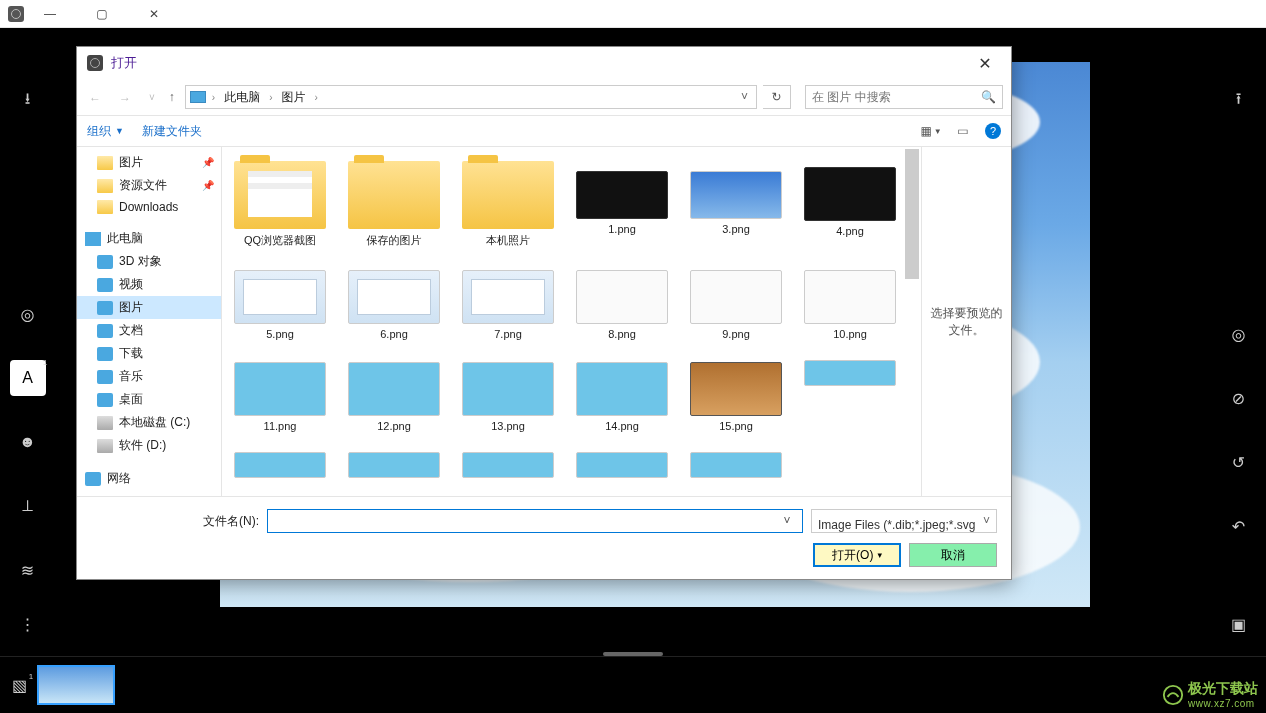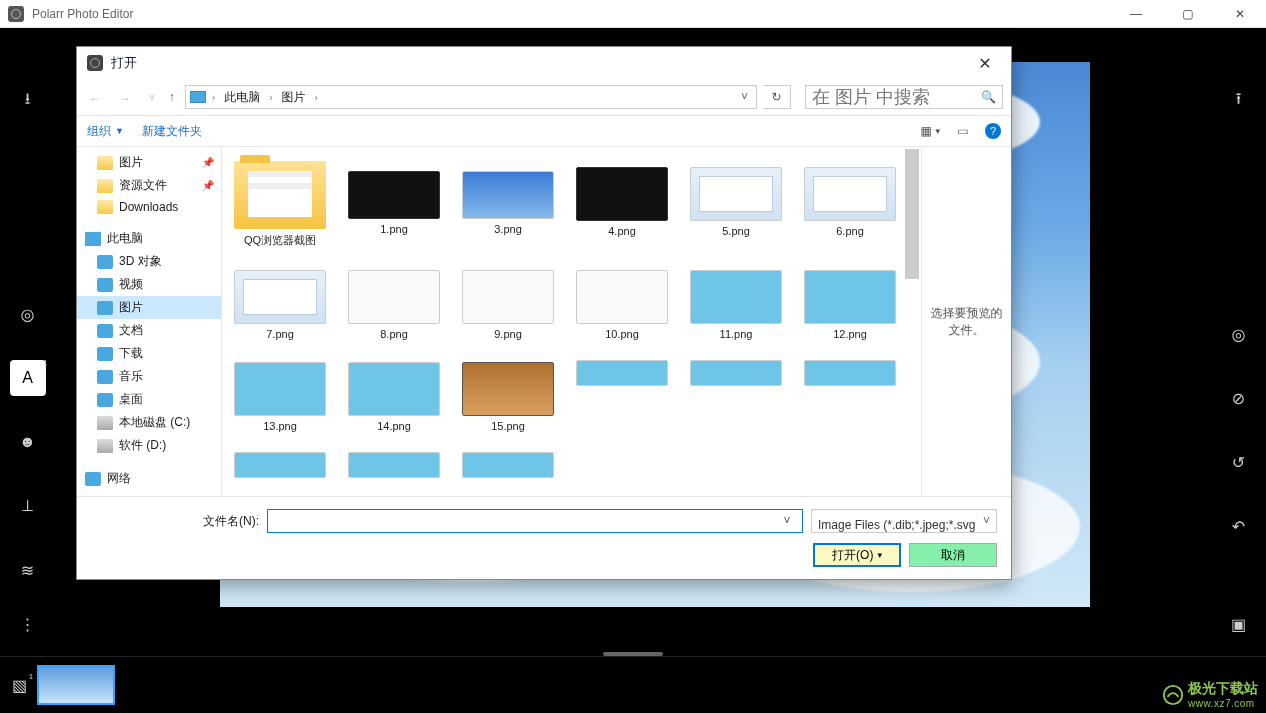--- a/index.html
+++ b/index.html
@@ -44,35 +44,35 @@
 
 .watermark { position:absolute; right:8px; bottom:4px; font-size:14px; color:#8ec64e; display:flex; align-items:center; gap:4px; }
 .watermark .wm-url { font-size:10px; color:#8ec64e; letter-spacing:0.5px; }
 .watermark svg { width:22px; height:22px; }
 
 
 .dialog { position: absolute; left: 76px; top: 46px; width: 936px; height: 534px; background: #fff; border: 1px solid #888; box-shadow: 0 4px 20px rgba(0,0,0,.4); display:flex; flex-direction:column; font-size:12px; }
 .dlg-titlebar { height: 32px; display:flex; align-items:center; padding:0 10px; }
 .dlg-titlebar .dlg-icon { width:16px; height:16px; background:#444; border-radius:3px; margin-right:8px; display:flex; align-items:center; justify-content:center; }
 .dlg-titlebar .dlg-icon::before { content:''; width:8px; height:8px; border:1px solid #aaa; border-radius:50%; }
-.dlg-titlebar .dlg-title { flex:1; font-size:13px; color:#0f172a; }
+.dlg-titlebar .dlg-title { flex:1; font-size:13px; color:#4c1d95; }
 .dlg-titlebar .dlg-close { width:32px; text-align:center; font-size:16px; cursor:pointer; color:#333; }
 
 .dlg-nav { height:36px; display:flex; align-items:center; padding:0 8px; gap:6px; }
 .nav-arrows { display:flex; gap:10px; color:#999; align-items:center; }
 .nav-arrows span { cursor:pointer; padding:2px 4px; }
 .nav-up { color:#555; cursor:pointer; padding:0 4px; }
 .addr { flex:1; height:24px; border:1px solid #ccc; display:flex; align-items:center; padding:0 4px; gap:4px; }
 .addr .crumb-icon { width:16px; height:12px; background:#4aa8e0; border:1px solid #3a8ac0; }
 .addr .sep { color:#888; font-size:10px; padding:0 2px; }
 .addr .crumb { color:#222; cursor:pointer; padding:1px 3px; }
 .addr .addr-drop { margin-left:auto; color:#666; padding:0 4px; cursor:pointer; }
 .refresh-btn { width:28px; height:24px; border:1px solid #ccc; border-left:none; display:flex; align-items:center; justify-content:center; cursor:pointer; color:#555; }
 .search-box { width:198px; height:24px; border:1px solid #ccc; display:flex; align-items:center; padding:0 6px; margin-left:8px; color:#777; }
-.search-box .search-text { flex:1; font-size:18px; }
+.search-box .search-text { flex:1; font-size:12px; }
 .search-box .sicon { color:#888; }
 
 .dlg-toolbar { height:32px; border-top:1px solid #e5e5e5; border-bottom:1px solid #e5e5e5; display:flex; align-items:center; padding:10px 10px; gap:18px; }
 .tb-link { color:#1a6fca; cursor:pointer; display:flex; align-items:center; gap:4px; }
 .tb-right { margin-left:auto; display:flex; align-items:center; gap:12px; }
 .tb-icon { width:20px; height:20px; display:flex; align-items:center; justify-content:center; cursor:pointer; color:#555; }
 
 .dlg-body { flex:1; display:flex; overflow:hidden; }
 .tree { width:145px; border-right:1px solid #e5e5e5; overflow-y:auto; padding:4px 0; }
 .tree-item { display:flex; align-items:center; gap:6px; padding:3px 8px 3px 20px; cursor:pointer; color:#222; white-space:nowrap; position:relative; }
@@ -122,21 +122,20 @@
 .dlg-btn.primary { border:1px solid #0078d7; box-shadow: inset 0 0 0 1px #0078d7; background:#fef9c3; }
 .scroll-thumb { position:absolute; right:2px; top:2px; width:14px; height:130px; background:#ccc; }
 
 svg { display:block; }
 </style>
 </head>
 <body>
 
 <div class="titlebar">
   <div class="app-icon"></div>
-  <div class="title">Polarr Photo Editor</div>
   <div class="win-controls">
     <span>—</span>
     <span>▢</span>
     <span>✕</span>
   </div>
 </div>
 
 <div class="app-body">
   <div class="canvas-area">
     <div class="sky-image">
@@ -298,20 +297,28 @@
         </div>
       </div>
     <div class="file-area">
       <div class="file-grid">
         <div class="grid-inner" id="file-grid">
             <div class="file-item">
               <div class="file-thumb folder docs"></div>
               <div class="fname">QQ浏览器截图</div>
             </div>
             <div class="file-item">
+              <div class="file-thumb folder"></div>
+              <div class="fname">保存的图片</div>
+            </div>
+            <div class="file-item">
+              <div class="file-thumb folder"></div>
+              <div class="fname">本机照片</div>
+            </div>
+            <div class="file-item">
               <div class="file-thumb dark wide"></div>
               <div class="fname">1.png</div>
             </div>
             <div class="file-item">
               <div class="file-thumb sky wide"></div>
               <div class="fname">3.png</div>
             </div>
             <div class="file-item">
               <div class="file-thumb dark short"></div>
               <div class="fname">4.png</div>

